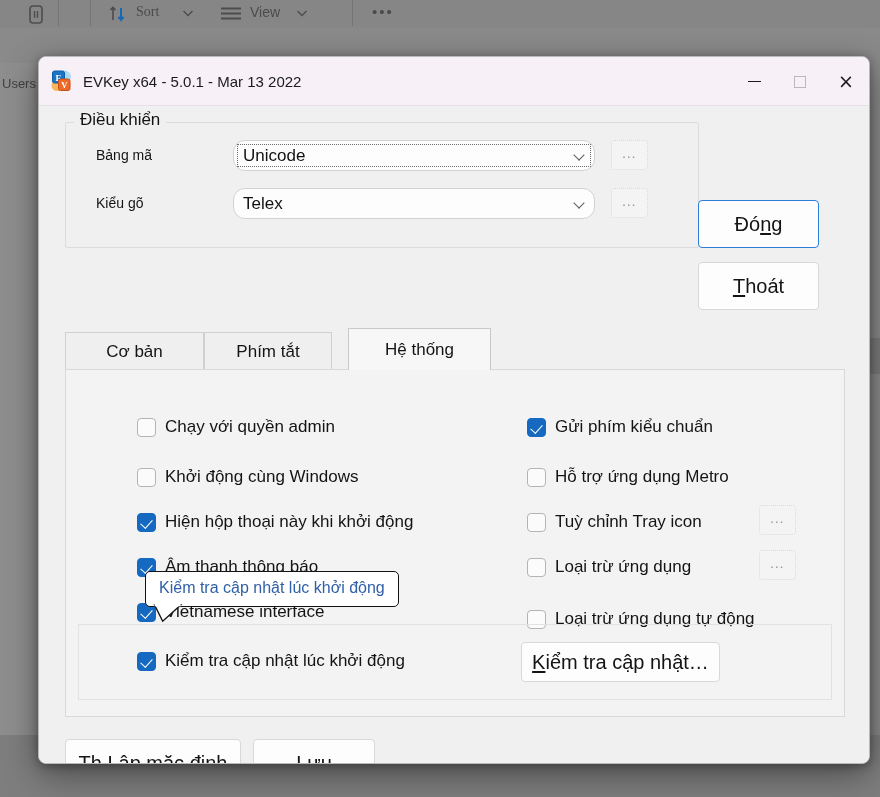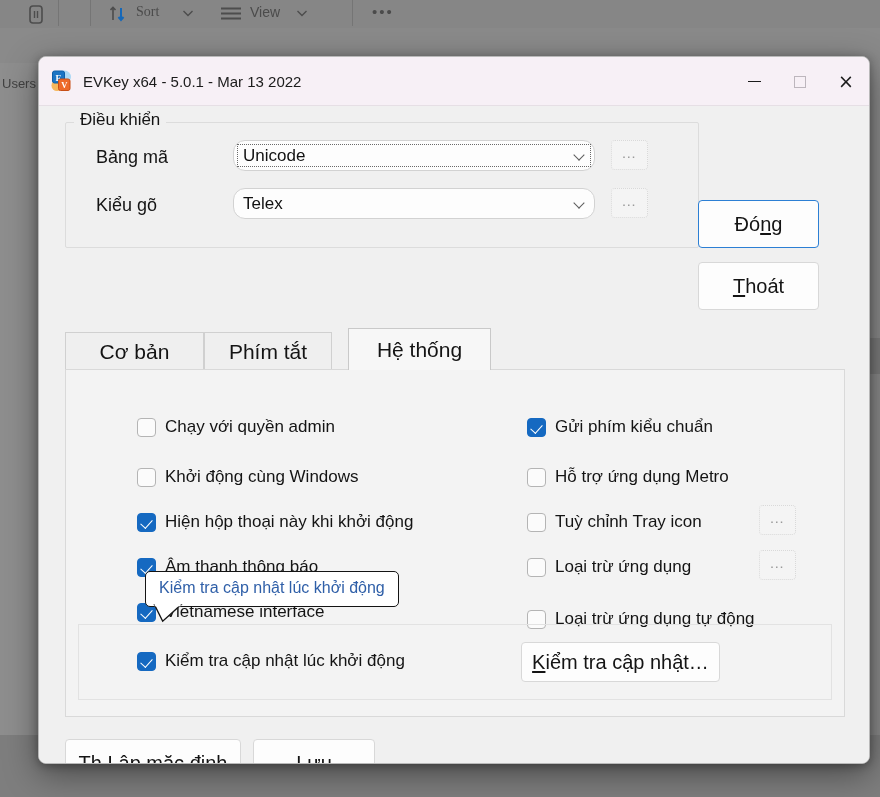--- a/index.html
+++ b/index.html
@@ -114,21 +114,21 @@
     position: absolute;
     left: 8px; top: -13px;
     background: #f0f0f0;
     padding: 0 6px;
     font-size: 17px;
     color: #141414;
     white-space: nowrap;
   }
   .field-label {
     position: absolute;
-    font-size: 18px;
+    font-size: 14px;
     color: #141414;
     white-space: nowrap;
   }
   .combo {
     position: absolute;
     height: 31px;
     background: #fdfdfd;
     border: 1px solid #d2d2d2;
     border-radius: 12px;
     display: flex; align-items: center;
@@ -192,21 +192,21 @@
     position: absolute;
     left: 26px; top: 223px;
     width: 780px; height: 41px;
   }
   .tab {
     position: absolute;
     bottom: 0;
     background: #efefef;
     border: 1px solid #d0d0d0;
     border-bottom: none;
-    font-size: 21px;
+    font-size: 17px;
     color: #141414;
     display: flex; align-items: center; justify-content: center;
     white-space: nowrap;
   }
   .tab.active {
     background: #f7f7f7;
     border-color: #c9c9c9;
     z-index: 3;
   }
   .tabpanel {

